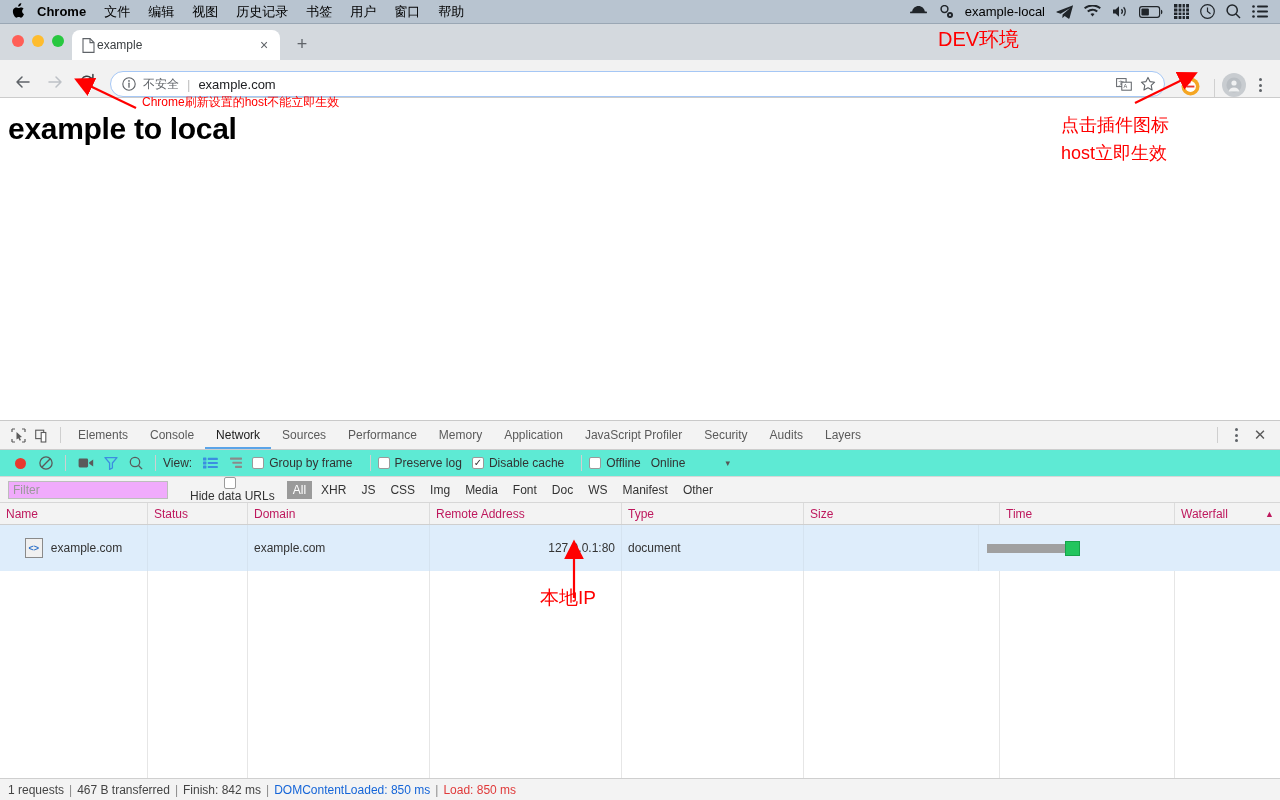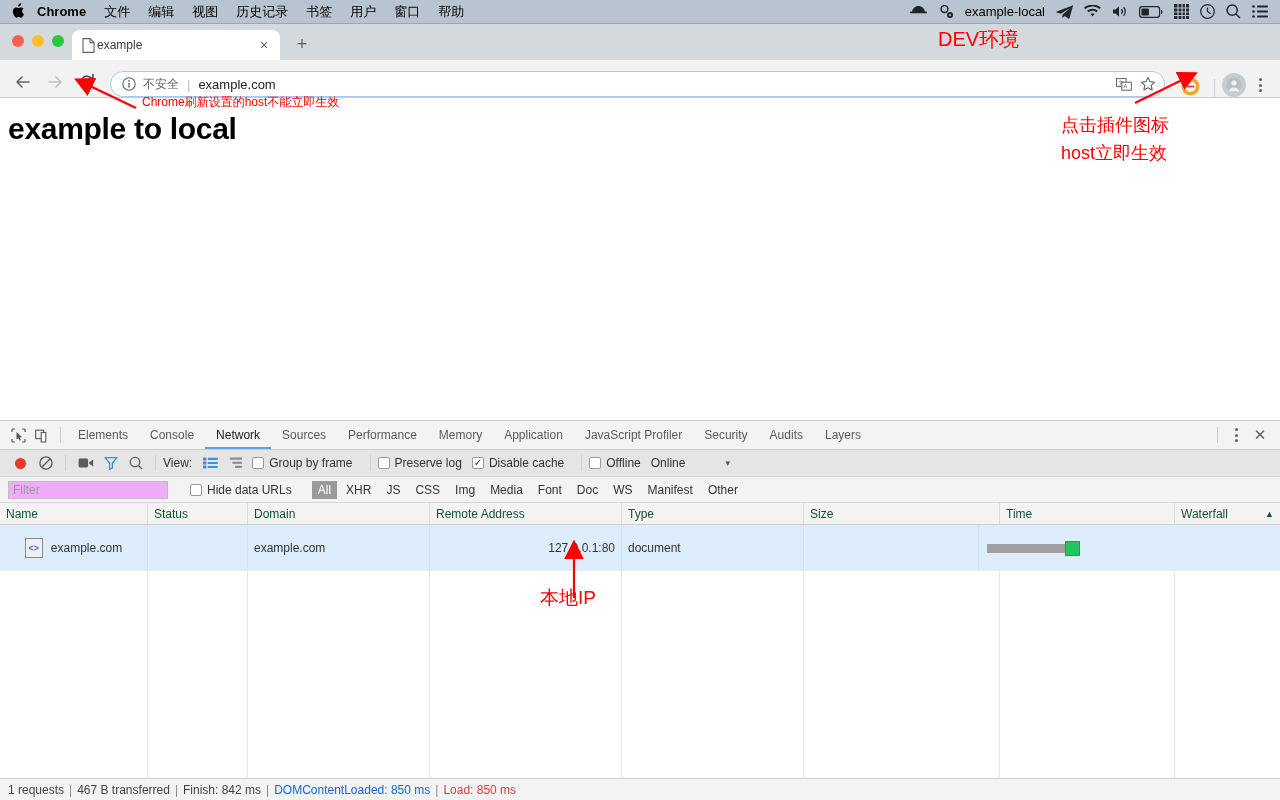--- a/index.html
+++ b/index.html
@@ -82,21 +82,21 @@
   .dt-tabs { height:29px; background:#f3f3f3; border-bottom:1px solid #cdcdcd;
              display:flex; align-items:center; padding-left:6px; font-size:12px; color:#5a5a5a; }
   .dt-icon-btn { width:24px; height:22px; display:flex; align-items:center; justify-content:center; }
   .dt-sep { width:1px; height:16px; background:#cfcfcf; margin:0 6px; }
   .dt-tab { padding:0 11px; height:28px; line-height:28px; white-space:nowrap; }
   .dt-tab.active { color:#1a1a1a; box-shadow:inset 0 -2px 0 #5aa4e8; }
   .dt-right { margin-left:auto; display:flex; align-items:center; padding-right:8px; }
   .dt-close { width:24px; height:22px; display:flex; align-items:center; justify-content:center;
               font-size:15px; color:#5a5a5a; }
 
-  .nt-toolbar { height:27px; background:#e5e5e5; border-bottom:1px solid #d7d7d7;
+  .nt-toolbar { height:27px; background:#5eead4; border-bottom:1px solid #d7d7d7;
                 display:flex; align-items:center; padding:0 8px; font-size:12px; color:#333; gap:0; }
   .nt-btn { width:25px; height:22px; display:flex; align-items:center; justify-content:center; }
   .rec-dot { width:11px; height:11px; border-radius:50%; background:#e8392e; }
   .vsep { width:1px; height:16px; background:#d0d0d0; margin:0 7px; }
   .cb { width:12px; height:12px; border:1px solid #9a9a9a; border-radius:2px; background:#fff;
         display:inline-flex; align-items:center; justify-content:center; margin-right:5px; }
   .cb.checked { }
   .cb.checked:after { content:"✓"; font-size:10px; color:#333; line-height:1; }
   .lbl { margin-right:10px; white-space:nowrap; display:flex; align-items:center; }
   .caret { margin-left:6px; font-size:9px; color:#555; }
@@ -105,21 +105,21 @@
                display:flex; align-items:center; padding:0 8px; font-size:12px; color:#333; }
   .filter-input { width:160px; height:18px; border:1px solid #bdbdbd; background:#f0abfc;
                   font-size:12px; color:#333; padding:0 4px; font-family:inherit; }
   .filter-input::placeholder { color:#9a9a9a; }
   .type-pill { padding:2px 6px; border-radius:0; margin-right:3px; white-space:nowrap; }
   .type-pill.active { background:#9a9a9a; color:#fff; }
 
   
   .nt-table { flex:1; overflow:hidden; position:relative; }
   .thead { display:flex; height:22px; background:#f3f3f3; border-bottom:1px solid #cfcfcf;
-           font-size:12px; color:#14532d; }
+           font-size:12px; color:#be185d; }
   .th { padding:3px 6px; border-right:1px solid #dcdcdc; display:flex; align-items:center; }
   .tbody-row { display:flex; height:46px; background:#deedfb; font-size:12px; color:#333; }
   .td { border-right:1px solid #d5e3f0; padding:5px 6px; display:flex; flex-direction:column;
         justify-content:center; overflow:hidden; }
   .td.right { align-items:flex-end; }
   .td-sub { color:#a16207;margin-top:45px; }
   .name-cell { flex-direction:row !important; align-items:center; gap:8px; }
   .doc-ico { width:18px; height:20px; border:1px solid #8a8a8a; background:#f0f0f0;
              display:flex; align-items:center; justify-content:center; font-size:9px;
              color:#2a6fc9; font-weight:bold; flex:none; }
@@ -433,21 +433,21 @@
         <span>Offline</span>
       </span>
       <span class="lbl" style="margin-right:0;">
         <span>Online</span>
       </span>
       <span class="caret" style="margin-left:40px;">▾</span>
     </div>
 
     <div class="nt-filter">
       <input class="filter-input" placeholder="Filter" style="">
-      <span class="lbl" style="margin-left:22px; margin-right:20px;">
+      <span class="lbl" style="margin-left:22px; margin-right:12px;flex-direction:column;">
         <span class="cb"></span>
         <span>Hide data URLs</span>
       </span>
       <span class="type-pill active">All</span>
       <span class="type-pill">XHR</span>
       <span class="type-pill">JS</span>
       <span class="type-pill">CSS</span>
       <span class="type-pill">Img</span>
       <span class="type-pill">Media</span>
       <span class="type-pill">Font</span>

